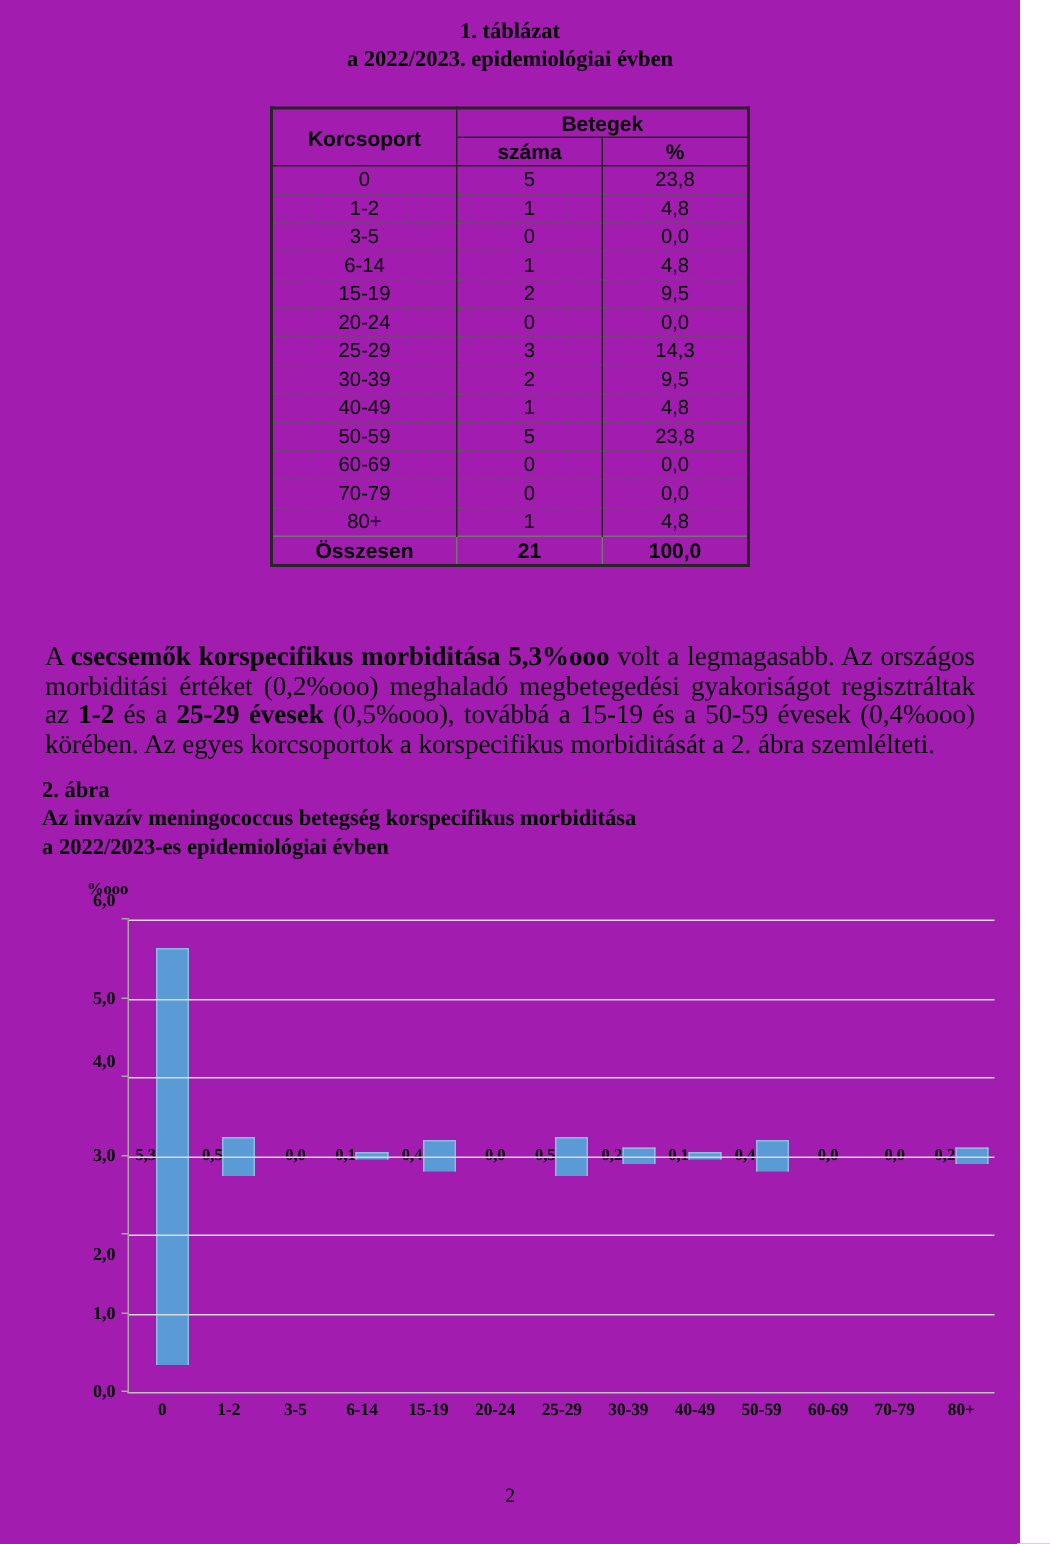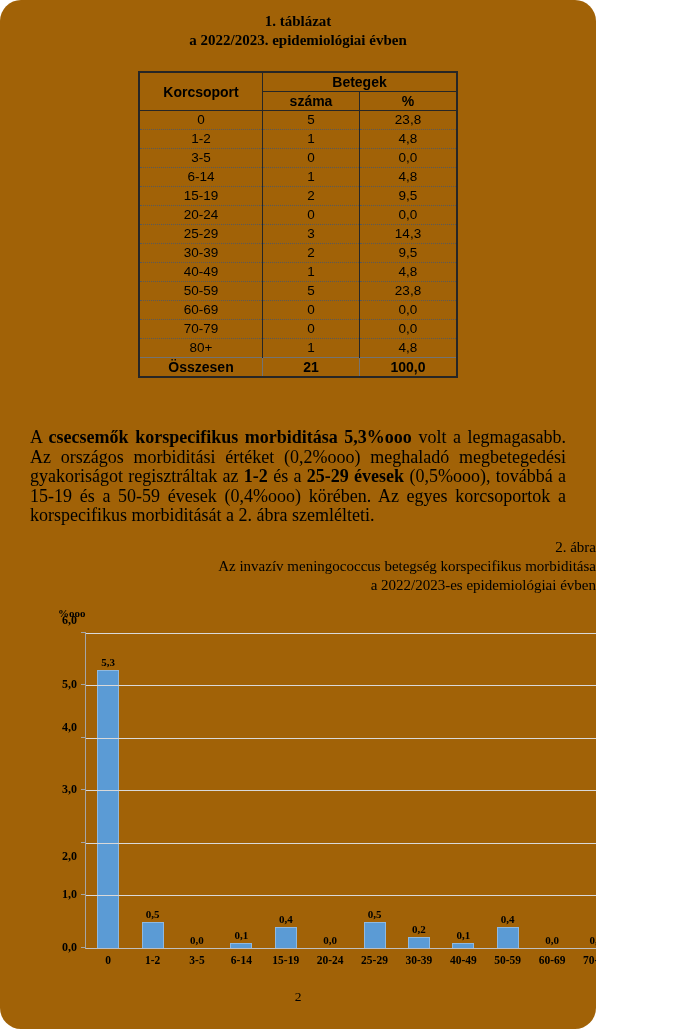--- a/index.html
+++ b/index.html
@@ -1,18 +1,18 @@
 <!DOCTYPE html>
 <html><head>
 <meta charset="utf-8">
 <style>
   html,body{margin:0;padding:0;background:#ffffff;}
   .page{
-    width:596px;height:1029px;position:relative;background:#a16207;
-    font-family:"Liberation Serif",serif;color:#000;overflow:hidden;border-radius:21px;
+    width:680px;height:1029px;position:relative;background:#a21caf;
+    font-family:"Liberation Serif",serif;color:#000;overflow:hidden;
   }
   
   .doc-title{padding-top:12px;text-align:center;font-weight:bold;font-size:15px;line-height:19px;}
   .doc-title div{white-space:nowrap;}
   
   table.data{
     margin:21px auto 0;border-collapse:collapse;
     font-family:"Liberation Sans",sans-serif;font-size:13.5px;
     border:2px solid #262626;
   }
@@ -22,33 +22,33 @@
   table.data thead th{border:1px solid #262626;font-weight:bold;font-size:14px;}
   table.data tbody td{border-left:1px solid #262626;border-right:1px solid #262626;border-top:1px dotted #595959;}
   table.data tfoot td{border:1px solid #737373;font-weight:bold;font-size:14px;}
   .col-age{width:114px;} .col-num{width:88px;} .col-pct{width:88px;}
   
   .body-text{
     margin:50px 30px 0 30px;text-align:justify;font-size:18px;line-height:19.5px;
   }
   .body-text .bd{font-weight:bold;}
   
-  .fig-title{margin-top:12px;text-align:right;font-weight:normal;font-size:15px;line-height:19px;}
+  .fig-title{margin-top:12px;text-align:left;font-weight:bold;font-size:15px;line-height:19px;padding-left:28px;}
   
   .chart{position:relative;margin:10px 30px 0 30px;width:640px;height:378px;}
   .unit-label{position:absolute;left:28px;top:2px;font-size:11px;font-weight:bold;}
   .plot{
     position:absolute;left:55px;top:28px;width:577px;height:315px;
     border-left:1px solid #A6A6A6;border-bottom:1px solid #BFBFBF;
   }
   .gridline{position:absolute;left:0;right:0;height:1px;}
   .tickmark{position:absolute;width:5px;height:1px;left:-5px;background:#A6A6A6;}
   .ytick{position:absolute;right:calc(100% + 9px);font-size:12px;font-weight:bold;white-space:nowrap;}
   .bars{position:absolute;left:0;right:0;top:0;bottom:0;display:flex;align-items:flex-end;}
-  .bar-slot{flex:1;height:100%;display:flex;flex-direction:column;align-items:center;justify-content:flex-end;}
+  .bar-slot{flex:1;height:100%;display:flex;flex-direction:row;align-items:center;justify-content:center;}
   .bar-value{font-size:11px;font-weight:bold;margin-bottom:2px;}
   .bar{width:22px;border:1px solid #8FB9E0;border-bottom:none;box-sizing:border-box;}
   .xlabels{position:absolute;left:0;right:0;top:calc(100% + 6px);display:flex;}
   .xlabel{flex:1;text-align:center;font-size:11.5px;font-weight:bold;}
   
   .page-number{position:absolute;bottom:24px;left:0;width:100%;text-align:center;font-size:13.5px;}
 </style>
 </head>
 <body>
 

